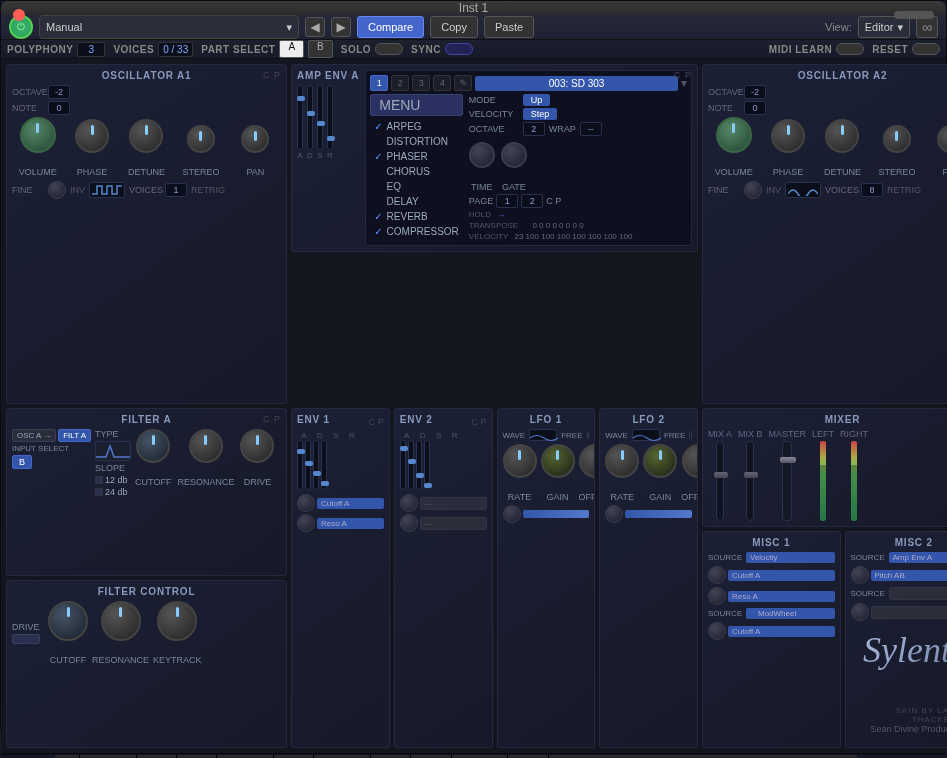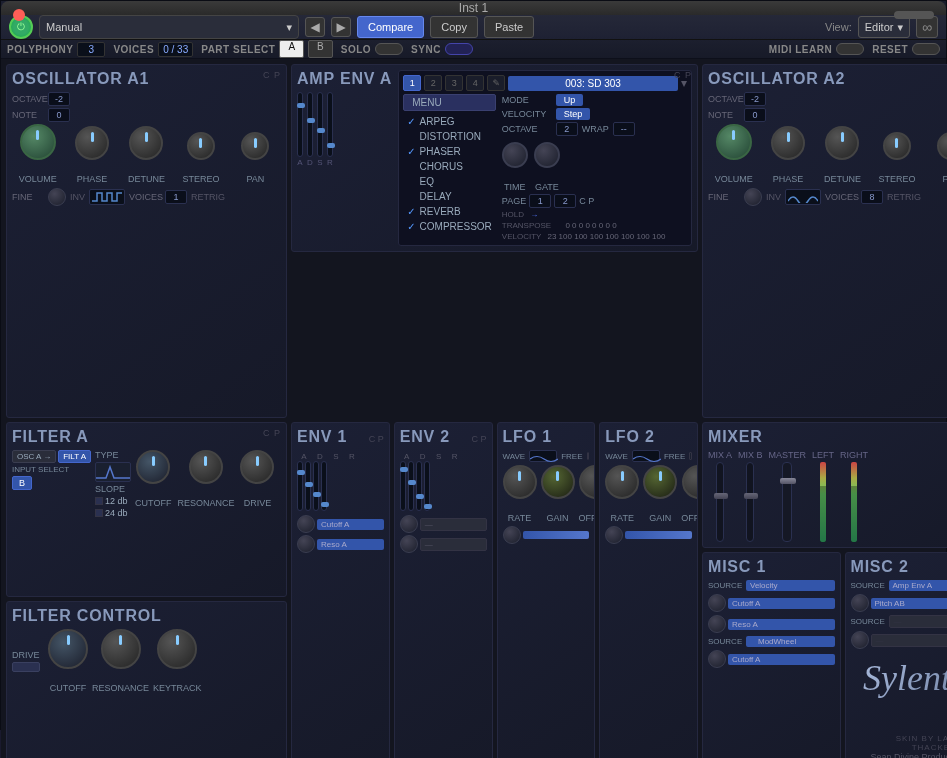--- a/index.html
+++ b/index.html
@@ -302,24 +302,25 @@
       background: linear-gradient(145deg, #1c2035 0%, #161928 100%);
       border: 1px solid #252840;
       border-radius: 3px;
       margin: 2px;
       padding: 5px;
       position: relative;
       overflow: hidden;
     }
 
     .section-title {
-      font-size: 16px;
+      font-size: 10px;
       font-weight: bold;
       color: #8899bb;
       letter-spacing: 0.8px;
+      text-align: center;
       margin-bottom: 4px;
       text-transform: uppercase;
     }
 
     .cp-label {
       position: absolute;
       right: 5px;
       top: 5px;
       font-size: 9px;
       color: #445;
@@ -615,21 +616,21 @@
               <div class="pattern-tab">4</div>
               <div class="pattern-tab">✎</div>
               <div style="flex:1;background:#3355aa;border-radius:2px;padding:2px 6px;font-size:10px;color:#fff;text-align:center;">003: SD 303</div>
               <div style="font-size:12px;color:#556;">▾</div>
             </div>
 
 
             <div style="display:flex;gap:6px;">
 
               <div style="flex:0 0 auto;">
-                <div style="background:#2a3060;border:1px solid #3a4070;border-radius:2px;padding:2px 8px;font-size:10px;color:#9ab;margin-bottom:3px;cursor:pointer;">MENU</div>
+                <div style="background:#2a3060;border:1px solid #3a4070;border-radius:2px;padding:2px 8px;font-size:14px;color:#9ab;margin-bottom:3px;cursor:pointer;">MENU</div>
                 <div class="menu-item">
                   <span style="color:#5599ff;">✓</span>
                   <span>ARPEG</span>
                 </div>
                 <div class="menu-item">
                   <span style="opacity:0;">✓</span>
                   <span>DISTORTION</span>
                 </div>
                 <div class="menu-item">
                   <span style="color:#5599ff;">✓</span>

